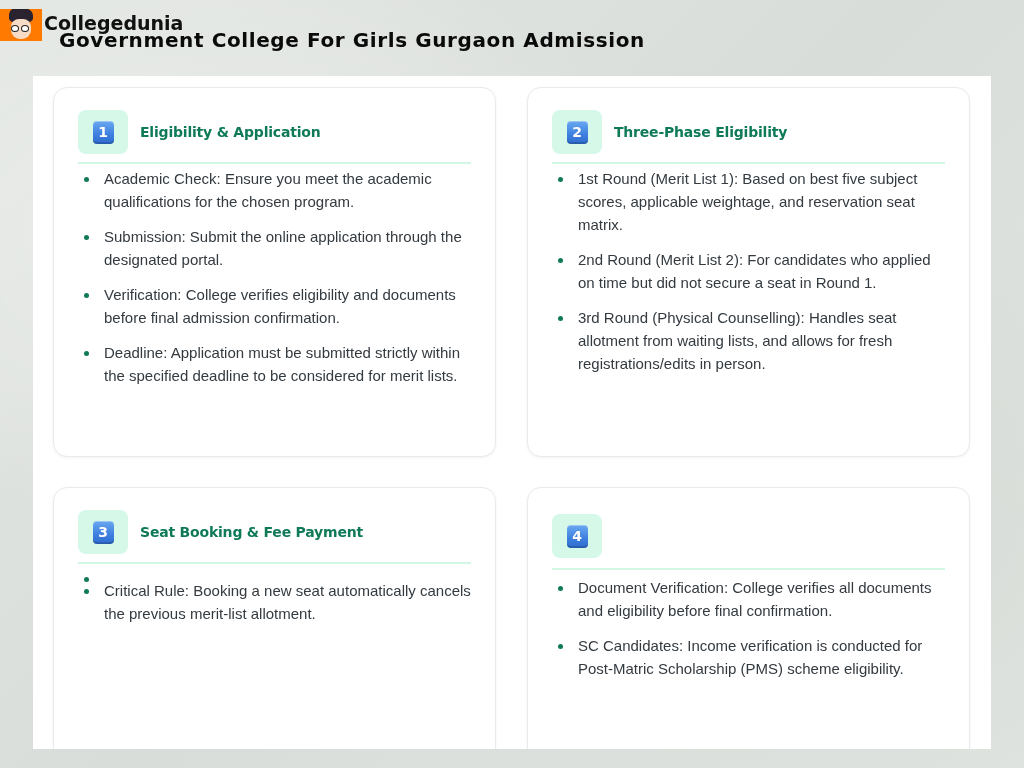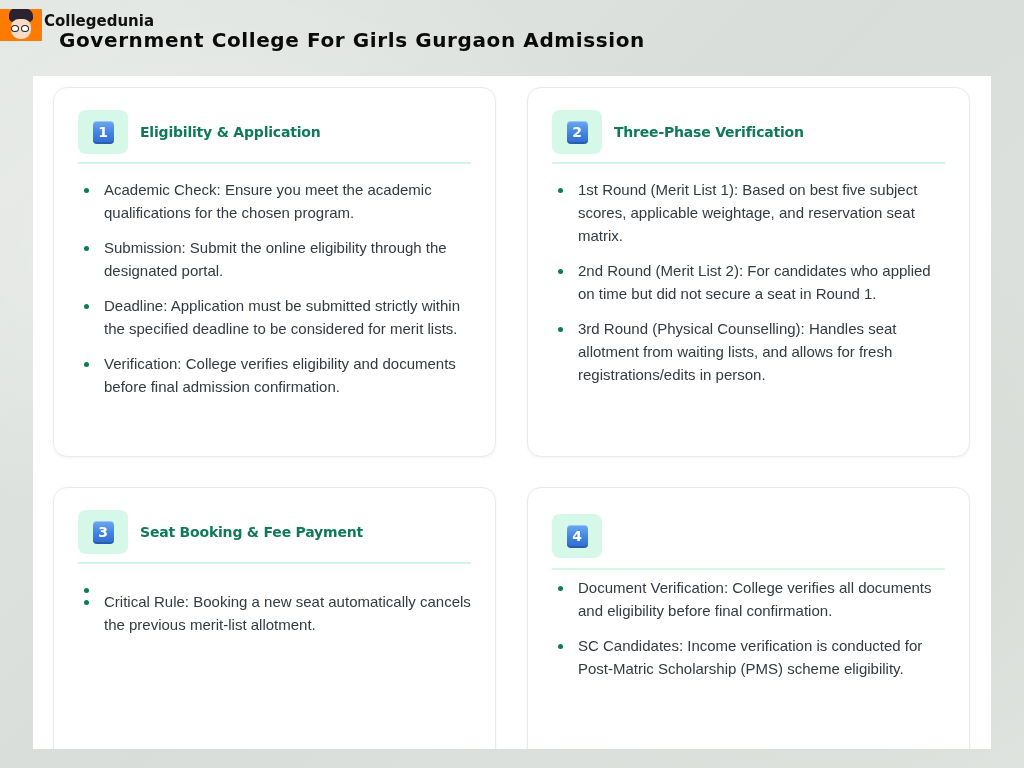--- a/index.html
+++ b/index.html
@@ -30,21 +30,21 @@
   }
   .logo-icon .glass {
     position: absolute; top: 16px; width: 8px; height: 7px;
     border: 1.5px solid #222; border-radius: 50%; background: #fff;
   }
   .logo-icon .glass.l { left: 11px; }
   .logo-icon .glass.r { left: 21px; }
   .logo-text {
     margin-left: 2px; margin-top: 7px;
     font-family: "DejaVu Sans", sans-serif; font-weight: bold;
-    font-size: 15px; color: #111;
+    font-size: 19px; color: #111;
   }
 
   .page-title {
     position: absolute; left: 59px; top: 28px;
     font-family: "DejaVu Sans", sans-serif; font-weight: bold;
     font-size: 20px; letter-spacing: 0.6px; color: #0a0a0a;
     white-space: nowrap;
   }
 
   .panel {
@@ -87,21 +87,21 @@
     font-family: "DejaVu Sans", sans-serif;
     display: flex; align-items: center; justify-content: center;
   }
   .card-title {
     margin-left: 12px;
     font-family: "DejaVu Sans", sans-serif; font-weight: bold;
     font-size: 14px; color: #0f7a58; letter-spacing: -0.2px;
     line-height: 36px;
   }
 
-  .items { list-style: none; padding-top: 14px; }
+  .items { list-style: none; padding-top: 3px; }
   .c4 .items { padding-top: 6px; }
   .item {
     position: relative; padding-left: 26px;
     font-size: 15px; line-height: 23px; color: #333a40;
     margin-bottom: 12px;
   }
   .item .dot {
     position: absolute; left: 6px; top: 10px;
     width: 5px; height: 5px; border-radius: 50%;
     background: #0f7a58;
@@ -126,32 +126,32 @@
 
   <section class="card c1">
     <div class="card-head">
       <div class="badge">
         <span class="keycap">1</span>
       </div>
       <h2 class="card-title">Eligibility &amp; Application</h2>
     </div>
     <ul class="items">
       <li class="item"><span class="dot"></span><span>Academic Check: Ensure you meet the academic qualifications for the chosen program.</span></li>
-      <li class="item"><span class="dot"></span><span>Submission: Submit the online eligibility through the designated portal.</span></li>
+      <li class="item"><span class="dot"></span><span>Submission: Submit the online application through the designated portal.</span></li>
+      <li class="item"><span class="dot"></span><span>Verification: College verifies eligibility and documents before final admission confirmation.</span></li>
       <li class="item"><span class="dot"></span><span>Deadline: Application must be submitted strictly within the specified deadline to be considered for merit lists.</span></li>
-      <li class="item"><span class="dot"></span><span>Verification: College verifies eligibility and documents before final admission confirmation.</span></li>
     </ul>
   </section>
 
   <section class="card c2">
     <div class="card-head">
       <div class="badge">
         <span class="keycap">2</span>
       </div>
-      <h2 class="card-title">Three-Phase Verification</h2>
+      <h2 class="card-title">Three-Phase Eligibility</h2>
     </div>
     <ul class="items">
       <li class="item"><span class="dot"></span><span>1st Round (Merit List 1): Based on best five subject scores, applicable weightage, and reservation seat matrix.</span></li>
       <li class="item"><span class="dot"></span><span>2nd Round (Merit List 2): For candidates who applied on time but did not secure a seat in Round 1.</span></li>
       <li class="item"><span class="dot"></span><span>3rd Round (Physical Counselling): Handles seat allotment from waiting lists, and allows for fresh registrations/edits in person.</span></li>
     </ul>
   </section>
 
   <section class="card c3">
     <div class="card-head">

